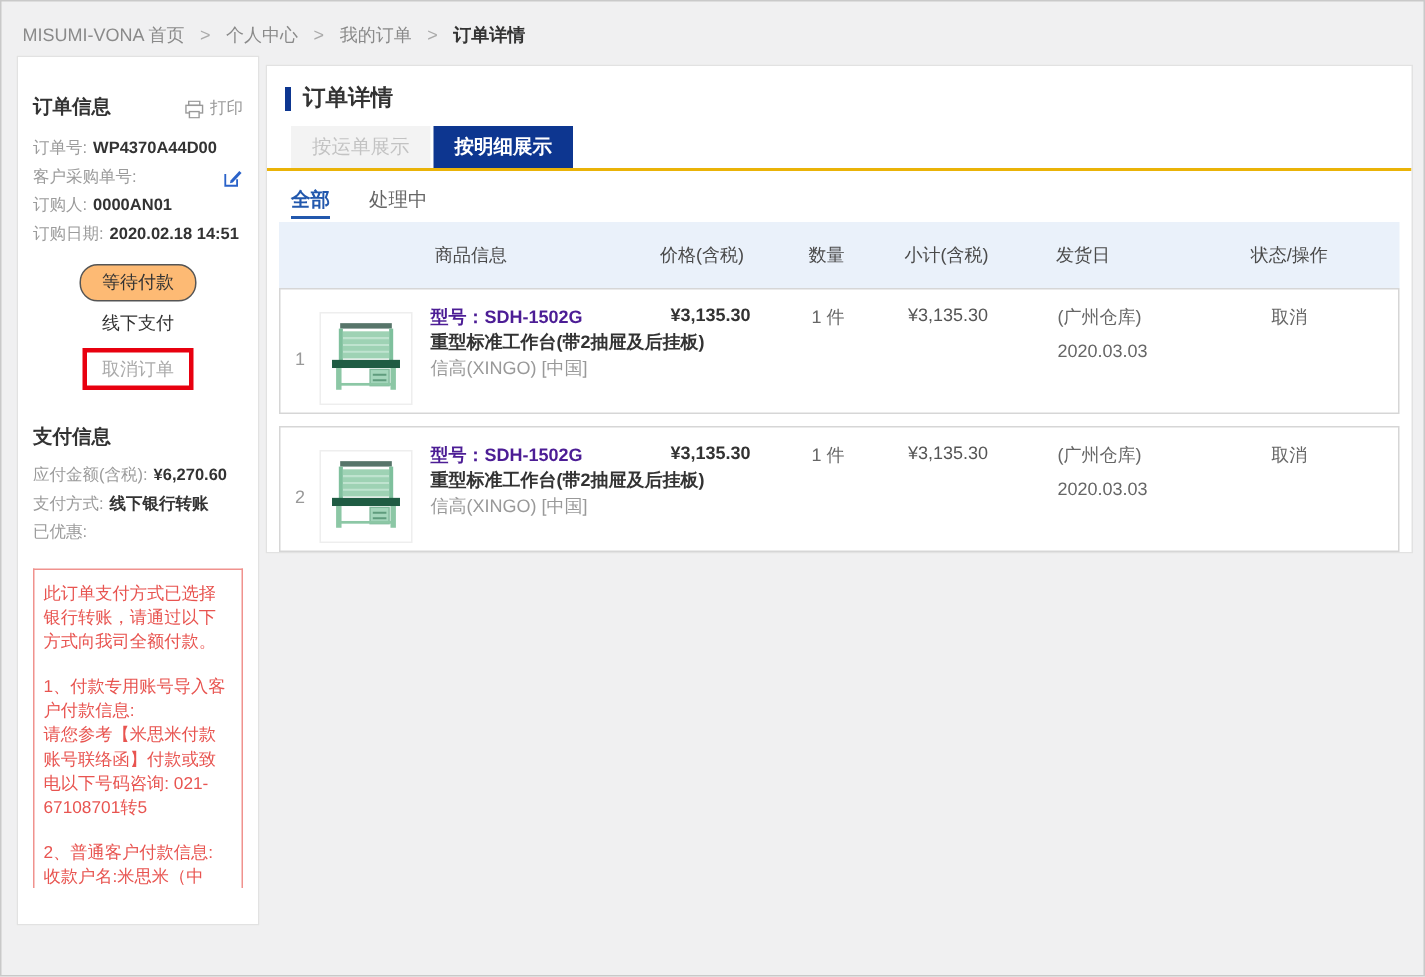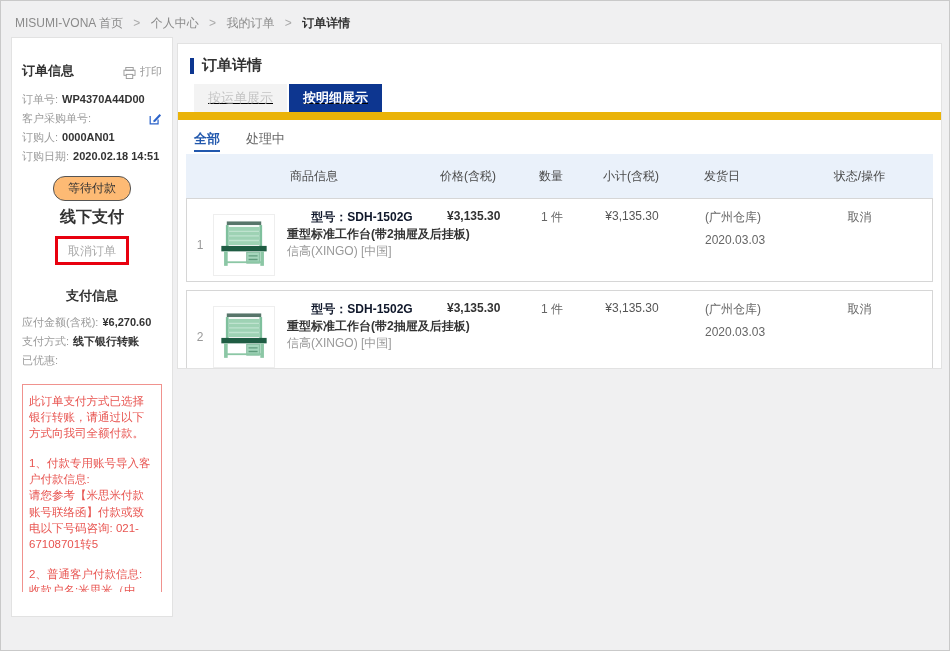--- a/index.html
+++ b/index.html
@@ -22,38 +22,38 @@
   .sb-head { display:flex; justify-content:space-between; align-items:center; margin-bottom:10px; }
   .sb-title { font-size:13px; font-weight:bold; color:#333; }
   .print-btn { display:flex; align-items:flex-end; gap:4px; font-size:11px; color:#999; cursor:pointer; }
   .field { display:flex; align-items:center; font-size:11px; line-height:19px; white-space:nowrap; }
   .field .lbl { color:#9b9b9b; margin-right:4px; }
   .field .val { color:#333; font-weight:bold; }
   .field .spacer { flex:1; }
   .status-block { text-align:center; margin-top:10px; }
   .pill { display:inline-block; border:1px solid #555; border-radius:12px; padding:3px 14px;
           font-size:12px; color:#333; background:#fdba74; }
-  .pay-mode { font-size:16px; font-weight:bold; color:#333; margin-top:6px; }
+  .pay-mode { font-size:12px; font-weight:normal; color:#333; margin-top:6px; }
   .cancel-wrap { display:inline-block; margin-top:8px; border:3px solid #e8000f; padding:2px 10px; }
   .cancel-link { font-size:12px; color:#aaa; cursor:pointer; }
-  .sb-title2 { font-size:13px; font-weight:bold; color:#333; margin-top:22px; margin-bottom:8px;text-align:center; }
+  .sb-title2 { font-size:13px; font-weight:bold; color:#333; margin-top:22px; margin-bottom:8px; }
 
   .notice { position:relative; margin-top:14px; border:1px solid #f0928e; border-bottom:none; padding:8px 6px;
             color:#e85450; font-size:11.5px; line-height:1.4; flex:1; overflow:hidden; }
   .notice .arrow-out { position:absolute; top:-8px; left:66px; width:0; height:0;
             border-left:8px solid transparent; border-right:8px solid transparent; border-bottom:8px solid #f0928e; }
   .notice .arrow-in { position:absolute; top:-6px; left:68px; width:0; height:0;
             border-left:6px solid transparent; border-right:6px solid transparent; border-bottom:6px solid #fff; }
   .notice .gap { height:14px; }
 
   
   .m-titlebar { display:flex; align-items:center; padding:12px 0 9px 12px; }
   .m-accent { width:4px; height:16px; background:#0d3690; margin-right:8px; }
   .m-title { font-size:15px; font-weight:bold; color:#333; }
-  .tabs { border-bottom:8px solid #eab308; padding-left:16px; display:flex;text-decoration:underline; }
+  .tabs { border-bottom:2px solid #eab308; padding-left:16px; display:flex; }
   .tab { font-size:13px; padding:5px 14px; cursor:pointer; }
   .tab.inactive { background:#f3f3f3; color:#c3c3c3; margin-right:2px; }
   .tab.active { background:#0d3690; color:#fff; font-weight:bold;text-align:center; }
   .subtabs { display:flex; gap:26px; padding:10px 0 0 16px; height:32px; }
   .subtab { font-size:13px; color:#666; cursor:pointer; padding-bottom:6px; }
   .subtab.active { color:#2258ad; font-weight:bold; border-bottom:2px solid #2258ad; }
 
   .table { margin:2px 8px 0 8px; }
   .grid { display:grid; grid-template-columns:26px 74px 150px 80px 70px 90px 110px 1fr; }
   .thead { background:#eaf1fa; height:44px; align-items:center; font-size:12px; color:#4a4a4a; }
@@ -61,21 +61,21 @@
   .th-center { text-align:center; }
   .th-ship { padding-left:28px; }
   .trow { border:1px solid #d6d6d6; margin-top:0; margin-bottom:8px; height:84px; padding-top:10px;
           align-items:start; background:#fff; }
   .trow:first-of-type { border-top-color:#c4bebe; }
   .c-index { align-self:center; text-align:center; color:#999; font-size:12px; }
   .c-img { align-self:center; }
   .imgbox { width:62px; height:62px; border:1px solid #eee; background:#fff; display:flex;
             align-items:center; justify-content:center; }
   .c-info { font-size:12px; line-height:17px; white-space:nowrap; }
-  .c-info .model { font-weight:bold; color:#0f172a;text-align:center; }
+  .c-info .model { font-weight:bold; color:#4c1d95; }
   .c-info .desc { font-weight:bold; color:#333; }
   .c-info .brand { color:#999; }
   .c-price { font-size:12px; font-weight:bold; color:#333; padding-left:10px; }
   .c-qty { font-size:12px; color:#666; text-align:center; }
   .c-sub { font-size:12px; color:#555; text-align:center; }
   .c-ship { font-size:12px; color:#666; padding-left:28px; line-height:16px; }
   .c-ship .d2 { margin-top:7px; }
   .c-status { font-size:12px; color:#666; text-align:center; }
 
   .no-more { display:flex; align-items:center; justify-content:center; gap:14px; height:30px; }

